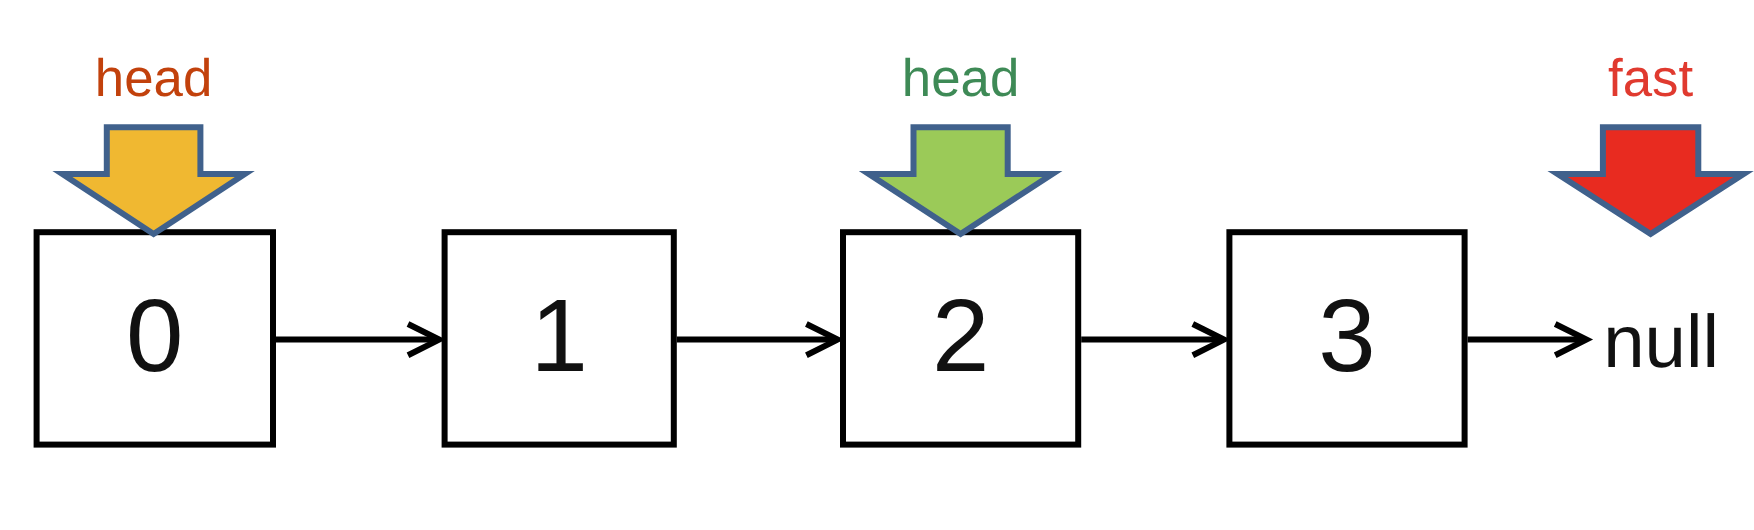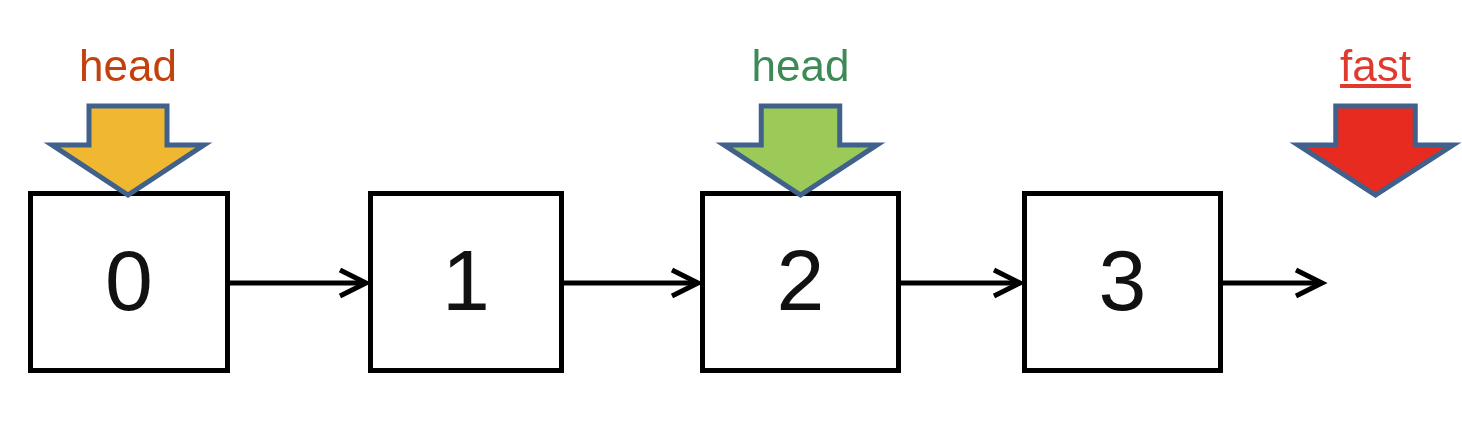--- a/index.html
+++ b/index.html
@@ -100,33 +100,34 @@
     </svg>
   <svg class="connector" id="conn-2" width="119" height="32" viewBox="0 0 119 32" style="left: 901px; top: 267px;">
       <line x1="0" y1="16" x2="115" y2="16" stroke="#000000" stroke-width="5"></line>
       <polyline points="93,3 119,16 93,29" fill="none" stroke="#000000" stroke-width="5" stroke-linecap="butt" stroke-linejoin="miter"></polyline>
     </svg>
   <svg class="connector" id="conn-3" width="99" height="32" viewBox="0 0 99 32" style="left: 1223px; top: 267px;">
       <line x1="0" y1="16" x2="95" y2="16" stroke="#000000" stroke-width="5"></line>
       <polyline points="73,3 99,16 73,29" fill="none" stroke="#000000" stroke-width="5" stroke-linecap="butt" stroke-linejoin="miter"></polyline>
     </svg>
 
+  <div class="null-label" id="null-text" style="left: 1336px; top: 255px; color: rgb(17, 17, 17);">null</div>
 
   <div class="pointer-group" id="ptr-0" style="left: 50px; top: 0px; width: 156px;">
     <div class="pointer-label" style="top: 44px; color: #c2410c;">head</div>
     <svg class="pointer-arrow" width="156" height="95" viewBox="0 0 156 95" style="top: 104px;">
         <polygon points="39,2 117,2 117,40.940000000000005 154,40.940000000000005 78,91 2,40.940000000000005 39,40.940000000000005" fill="#F0B831" stroke="#40618C" stroke-width="5" stroke-linejoin="miter"></polygon>
       </svg>
   </div>
   <div class="pointer-group" id="ptr-1" style="left: 722px; top: 0px; width: 157px;">
     <div class="pointer-label" style="top: 44px; color: rgb(62, 138, 86);">head</div>
     <svg class="pointer-arrow" width="157" height="95" viewBox="0 0 157 95" style="top: 104px;">
         <polygon points="39.25,2 117.75,2 117.75,40.940000000000005 155,40.940000000000005 78.5,91 2,40.940000000000005 39.25,40.940000000000005" fill="#9BCA58" stroke="#40618C" stroke-width="5" stroke-linejoin="miter"></polygon>
       </svg>
   </div>
   <div class="pointer-group" id="ptr-2" style="left: 1296px; top: 0px; width: 159px;">
-    <div class="pointer-label" style="top: 44px; color: rgb(224, 58, 47); text-decoration: underline;">fast</div>
+    <div class="pointer-label" style="top: 44px; color: rgb(224, 58, 47);">fast</div>
     <svg class="pointer-arrow" width="159" height="95" viewBox="0 0 159 95" style="top: 104px;">
         <polygon points="39.75,2 119.25,2 119.25,40.940000000000005 157,40.940000000000005 79.5,91 2,40.940000000000005 39.75,40.940000000000005" fill="#E82B20" stroke="#40618C" stroke-width="5" stroke-linejoin="miter"></polygon>
       </svg>
   </div>
 
 </div>
 
 </body></html>

